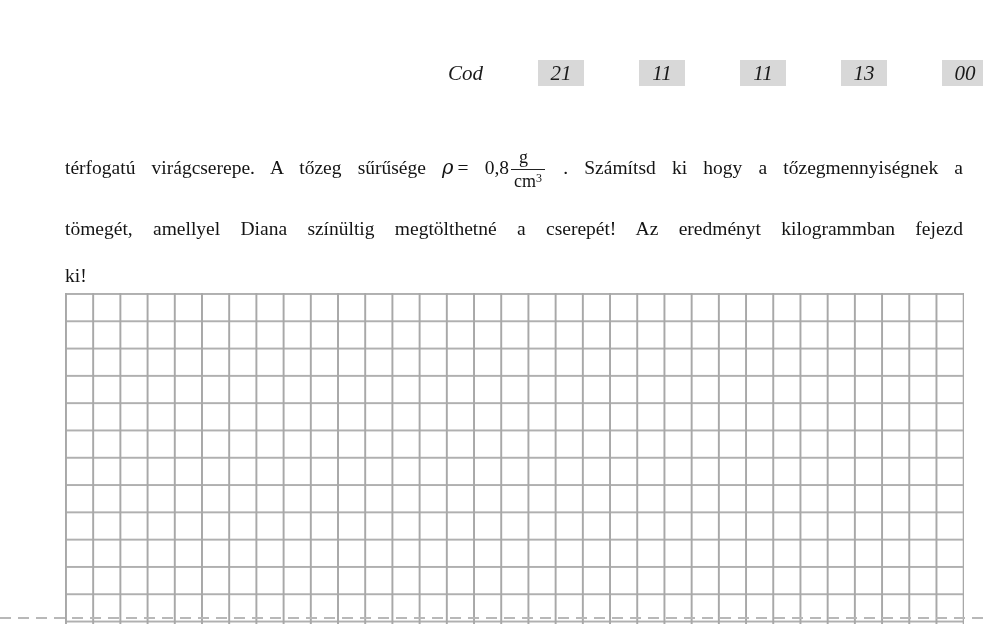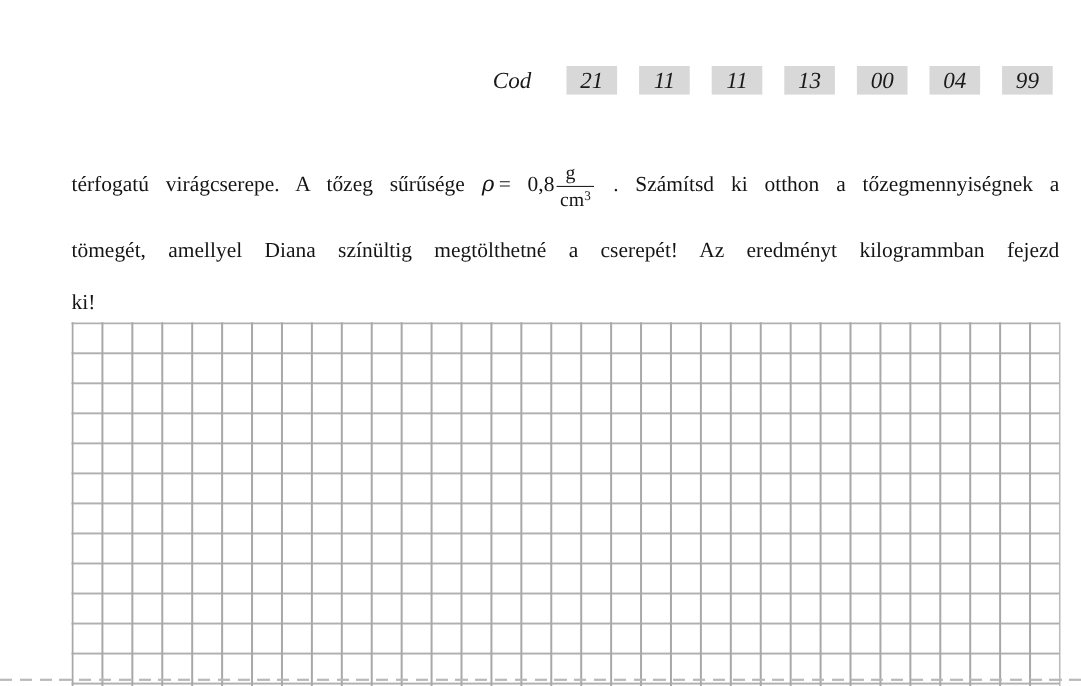--- a/index.html
+++ b/index.html
@@ -21,34 +21,35 @@
   .code-row {
     position: absolute;
     top: 60px;
     left: 448px;
     display: flex;
     align-items: center;
   }
   .code-label {
     font-style: italic;
     font-size: 21px;
-    margin-right: 32px;
+    margin-right: 20px;
     color: #1a1a1a;
   }
   .code-box {
     width: 46px;
     height: 26px;
     background: #d8d8d8;
     margin-right: 20px;
     display: flex;
     align-items: center;
     justify-content: center;
     font-style: italic;
     font-size: 21px;
     color: #1a1a1a;
+    margin-left: 35px;
   }
   .code-box:last-child { margin-right: 0; }
 
   
   .text-line {
     position: absolute;
     left: 65px;
     width: 898px;
     font-size: 19.5px;
     line-height: 1.2;
@@ -135,21 +136,21 @@
     <span class="code-box">13</span>
     <span class="code-box">00</span>
     <span class="code-box">04</span>
     <span class="code-box">99</span>
   </div>
 
 
   <div class="text-line line-2">
     <span>térfogatú virágcserepe. A tőzeg sűrűsége</span>
     <span><span class="rho">ρ</span> <span>= 0,8</span><span class="frac"><span class="num">g</span><span class="den"><span>cm</span><sup class="exp">3</sup></span></span></span>
-    <span>. Számítsd ki otthon a tőzegmennyiségnek a</span>
+    <span>. Számítsd ki hogy a tőzegmennyiségnek a</span>
   </div>
 
   <div class="text-line line-3">tömegét, amellyel Diana színültig megtölthetné a cserepét! Az eredményt kilogrammban fejezd</div>
 
   <div class="text-line line-4 last">ki!</div>
 
   <div class="answer-grid"></div>
 
   <div class="dashed-edge"></div>
 

